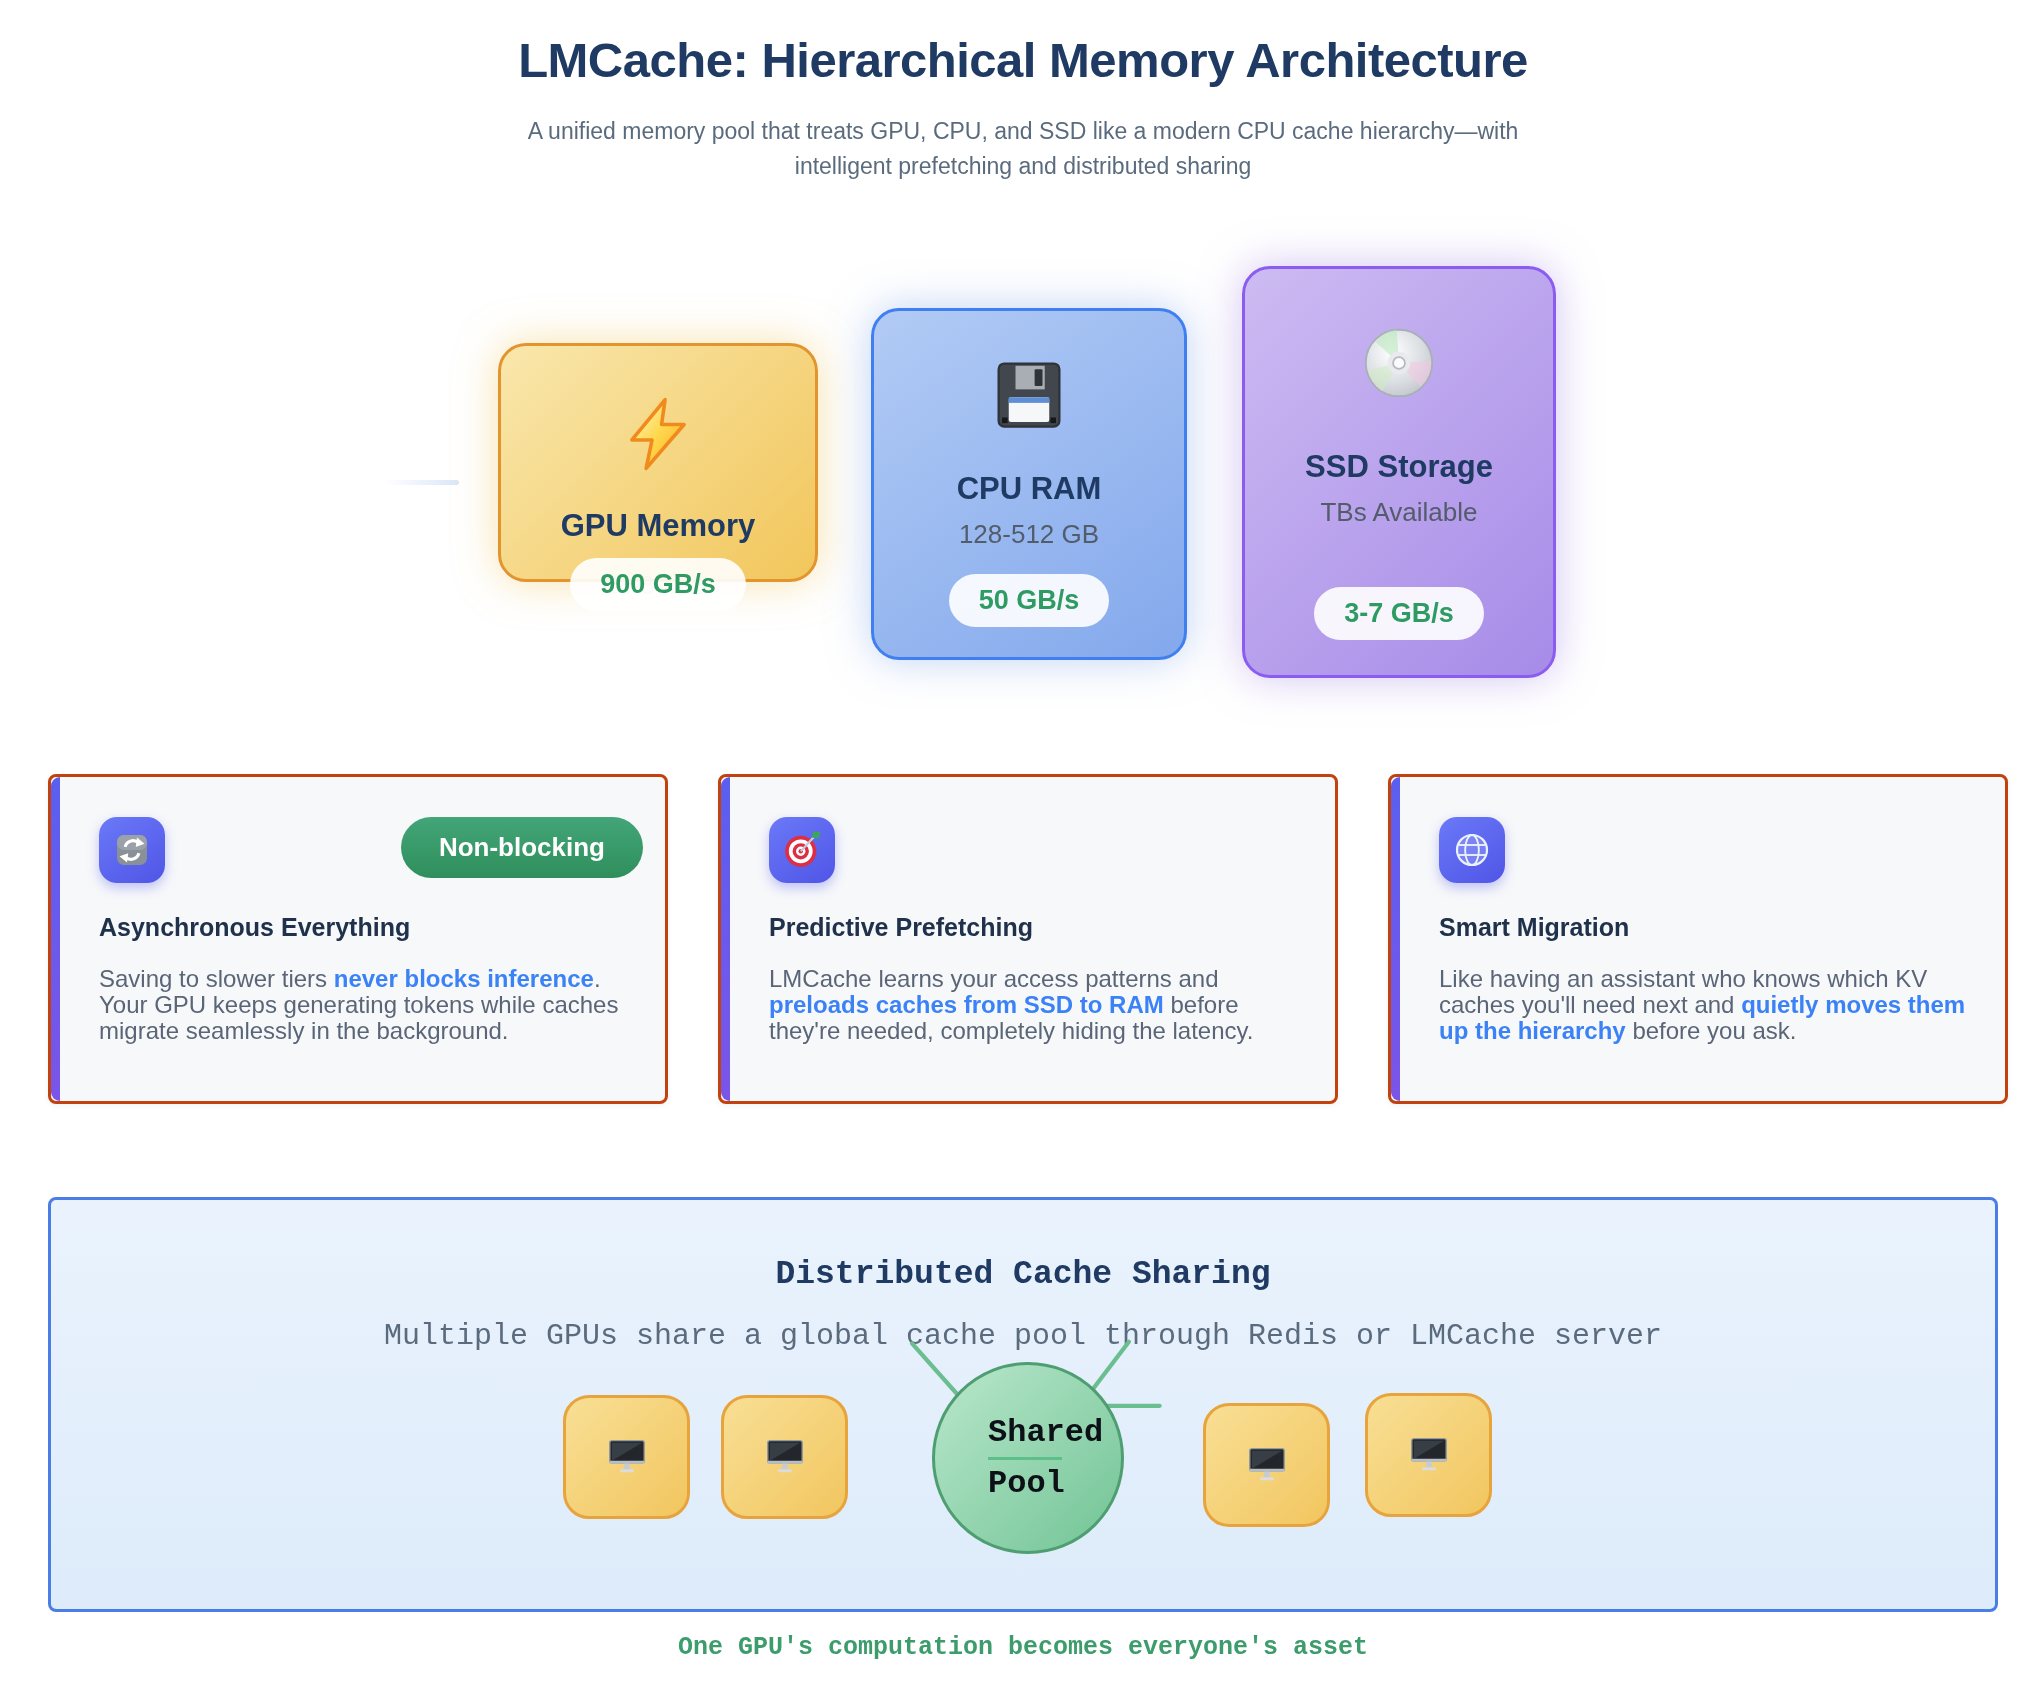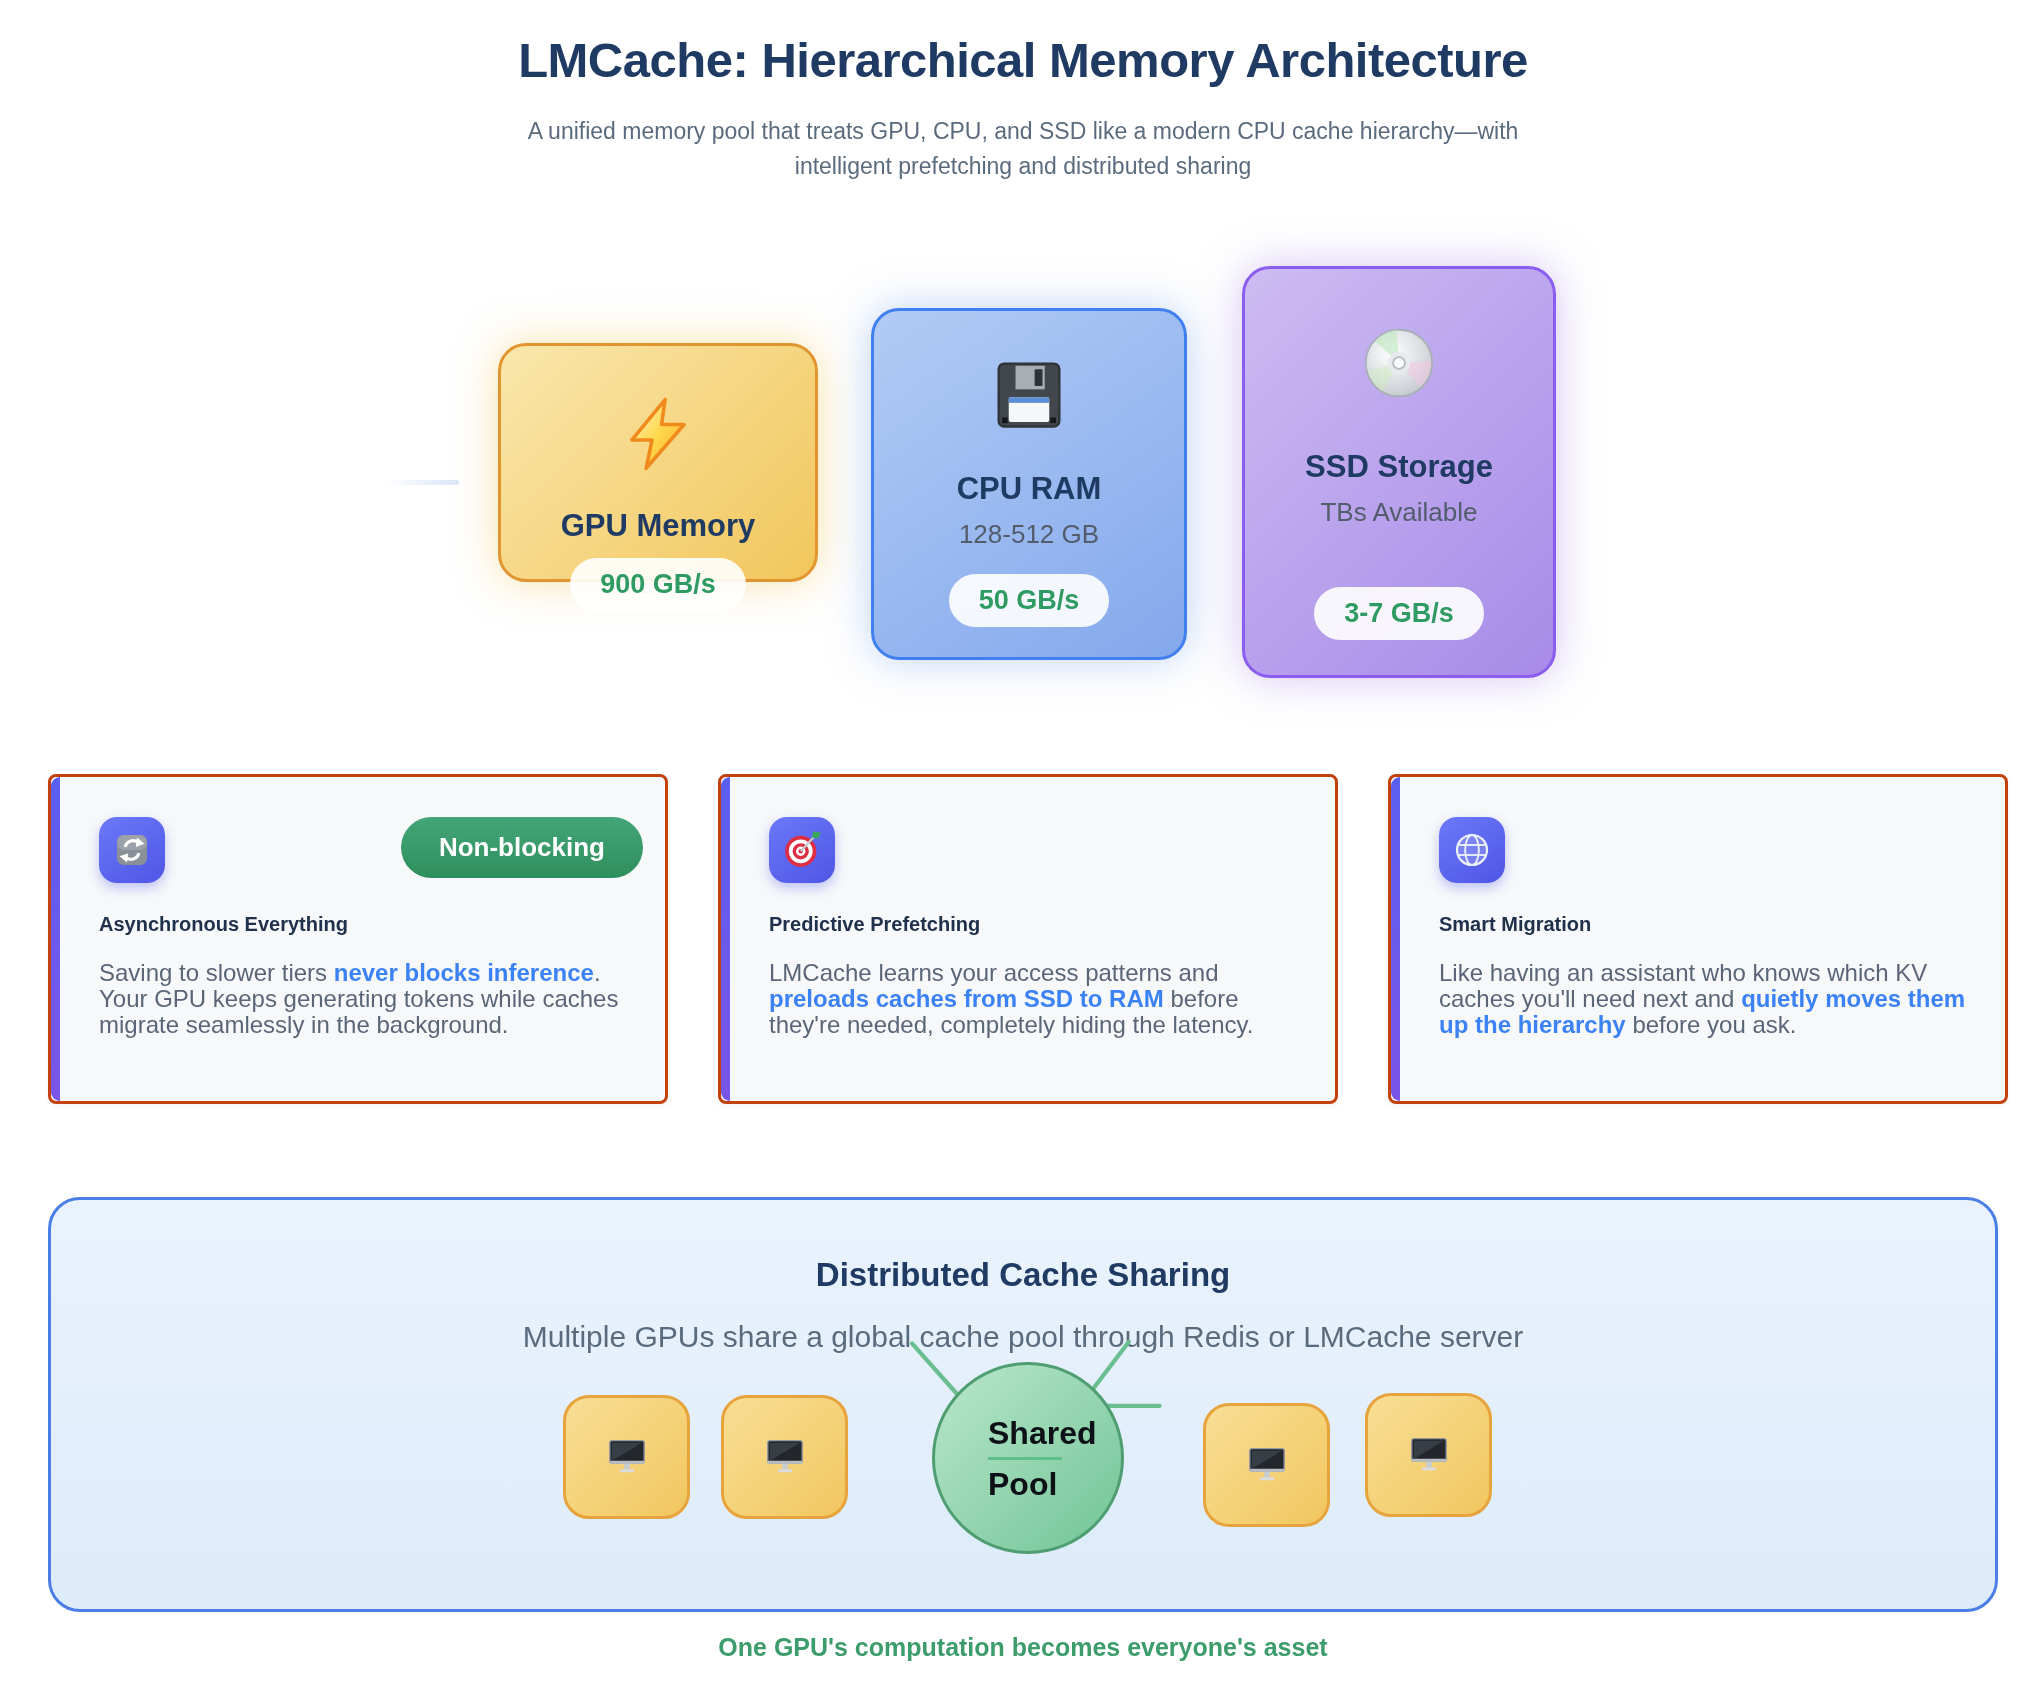--- a/index.html
+++ b/index.html
@@ -73,29 +73,30 @@
     width:66px; height:66px; border-radius:18px;
     background:linear-gradient(145deg,#6B79F8,#4F55E6);
     display:flex; align-items:center; justify-content:center;
     box-shadow:0 5px 12px rgba(84,94,238,0.35);
   }
   .fc-badge {
     position:absolute; top:40px; right:22px;
     background:linear-gradient(180deg,#43A578,#2F8F5C); color:#ffffff;
     font-size:26px; font-weight:bold; padding:15px 38px; border-radius:999px;
   }
-  .fc-title { margin-top:30px; font-size:20px; font-weight:bold; color:#20314C; }
+  .fc-title { margin-top:30px; font-size:25px; font-weight:bold; color:#20314C; }
   .fc-body { margin-top:24px; font-size:24px; line-height:26px; color:#5A6678; }
   .fc-body .hl { color:#3B82F6; font-weight:bold; }
 
   
   .share-box {
     position:absolute; left:48px; top:1197px; width:1950px; height:415px;
-    border:3px solid #4A7EE6; border-radius:32px;
+    border:3px solid #4A7EE6; border-radius:8px;
     background:linear-gradient(180deg,#EAF3FD,#DDEBFA);
+    font-family:Liberation Mono, monospace;
   }
   .share-title { text-align:center; margin-top:56px; font-size:33px; font-weight:bold; color:#1F3A63; }
   .share-subtitle { text-align:center; margin-top:26px; font-size:30px; color:#5B6B7E; }
   .cluster { position:absolute; left:0; top:0; width:100%; height:100%; }
   .cluster svg.lines { position:absolute; left:0; top:0; width:100%; height:100%; }
   .gpu-node {
     position:absolute; width:127px; height:124px; border-radius:26px;
     background:linear-gradient(135deg,#F8DF95,#F2C65F); border:3px solid #E8A43C;
     display:flex; align-items:center; justify-content:center;
   }

